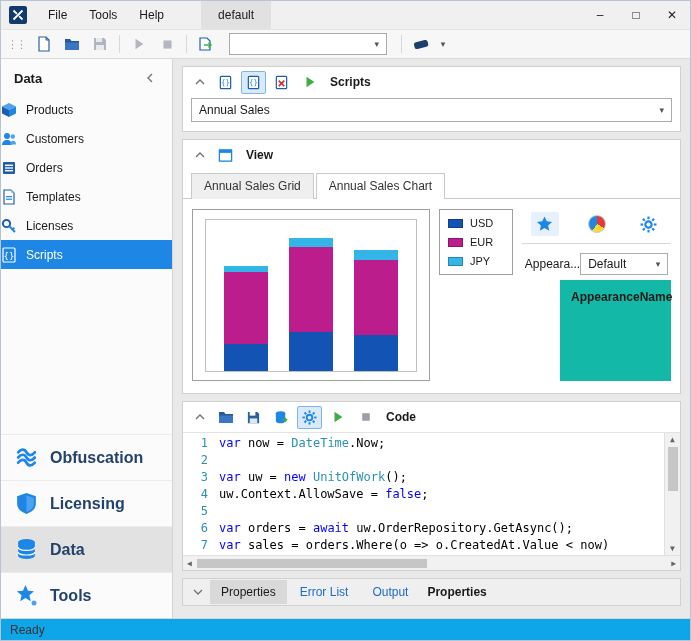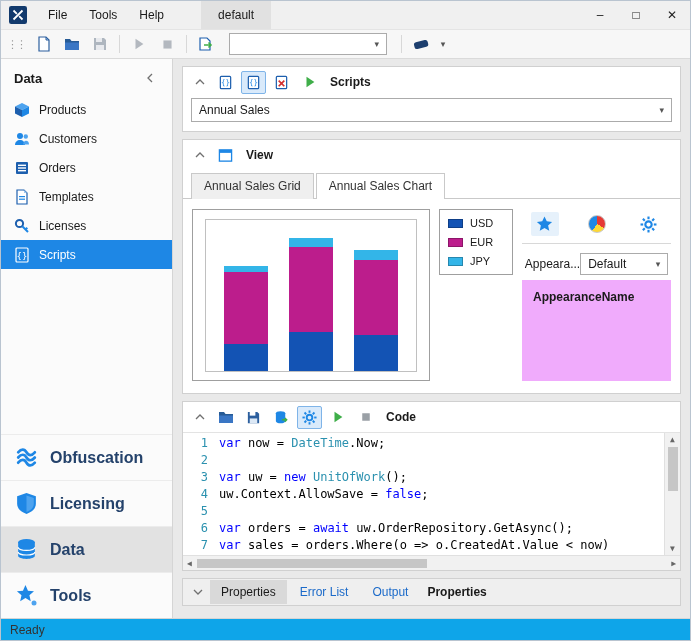--- a/index.html
+++ b/index.html
@@ -26,21 +26,21 @@
   .combo { display:flex; align-items:center; justify-content:space-between; background:#fff; border:1px solid #ababab; height:22px; padding:0 7px; }
   .toolbar-combo { width:158px; margin:0 8px; }
   .caret { color:#555; font-size:9px; margin-left:6px; }
 
   
   .content { flex:1 1 auto; display:flex; min-height:0; }
 
   
   .sidebar { width:172px; flex:0 0 172px; background:#fbfbfb; border-right:1px solid #d5d5d5; display:flex; flex-direction:column; }
   .side-header { display:flex; align-items:center; justify-content:space-between; padding:9px 12px 7px 13px; font-weight:bold; font-size:13px; }
-  .side-item { height:29px; flex:0 0 29px; display:flex; align-items:center; gap:9px; padding-left:13px; }
+  .side-item { height:29px; flex:0 0 29px; display:flex; align-items:center; gap:9px; }
   .side-item.selected { background:#1e87e5; color:#fff; }
   .nav-spacer { flex:1; }
   .nav-item { height:46px; flex:0 0 46px; display:flex; align-items:center; gap:11px; padding-left:13px; font-weight:bold; font-size:16px; color:#24426b; border-top:1px solid #ececec; }
   .nav-item.selected { background:#e2e2e2; }
   .ic16 { width:16px; height:16px; flex:0 0 16px; }
   .ic24 { width:25px; height:25px; flex:0 0 25px; }
 
   
   .main { flex:1 1 auto; background:#e9e9e9; padding:7px 9px 5px; display:flex; flex-direction:column; gap:7px; overflow:hidden; min-width:0; }
   .panel { background:#fff; border:1px solid #d0d0d0; }
@@ -65,21 +65,21 @@
   .legend { width:74px; flex:0 0 74px; height:66px; border:1px solid #9f9f9f; background:#fff; padding:7px 8px; display:flex; flex-direction:column; justify-content:space-between; }
   .legend-entry { display:flex; align-items:center; gap:7px; font-size:11px; }
   .legend-swatch { width:15px; height:9px; flex:0 0 15px; border:1px solid rgba(0,0,0,.25); }
   .props-col { flex:1 1 auto; display:flex; flex-direction:column; min-width:0; }
   .props-toolbar { display:flex; align-items:center; justify-content:center; gap:24px; padding:3px 0 7px; border-bottom:1px solid #d8d8d8; }
   .pt-btn { width:28px; height:24px; display:flex; align-items:center; justify-content:center; border-radius:2px; }
   .pt-btn.active { background:#e6f1fb; }
   .palette-dot { width:18px; height:18px; border-radius:50%; background:conic-gradient(#e53935 0 120deg, #fdd835 120deg 215deg, #1e88e5 215deg 360deg); border:1px solid #c9c9c9; }
   .appearance-row { display:flex; align-items:center; justify-content:center; padding:9px 2px 5px 2px; }
   .combo.small { width:88px; height:22px; }
-  .desc-box { flex:1; background:#f0abfc; padding:9px 11px; font-size:11px; line-height:1.4; color:#1a1a1a; }
+  .desc-box { flex:1; background:#14b8a6; padding:9px 11px; font-size:11px; line-height:1.4; color:#1a1a1a;margin-left:38px; }
   .desc-title { font-weight:bold; font-size:12px; margin-bottom:5px; }
 
   
   .editor { position:relative; height:138px; border-top:1px solid #e3e3e3; font-family:"DejaVu Sans Mono", monospace; font-size:12px; background:#fff; }
   .code-rows { position:absolute; top:2px; left:0; right:16px; bottom:15px; overflow:hidden; }
   .code-row { display:flex; height:17px; line-height:17px; white-space:pre; }
   .lnum { width:36px; flex:0 0 36px; padding-right:11px; text-align:right; color:#2b91af; }
   .tok-kw { color:#0000ff; }
   .tok-ty { color:#2b91af; }
   .tok-pl { color:#000; }

